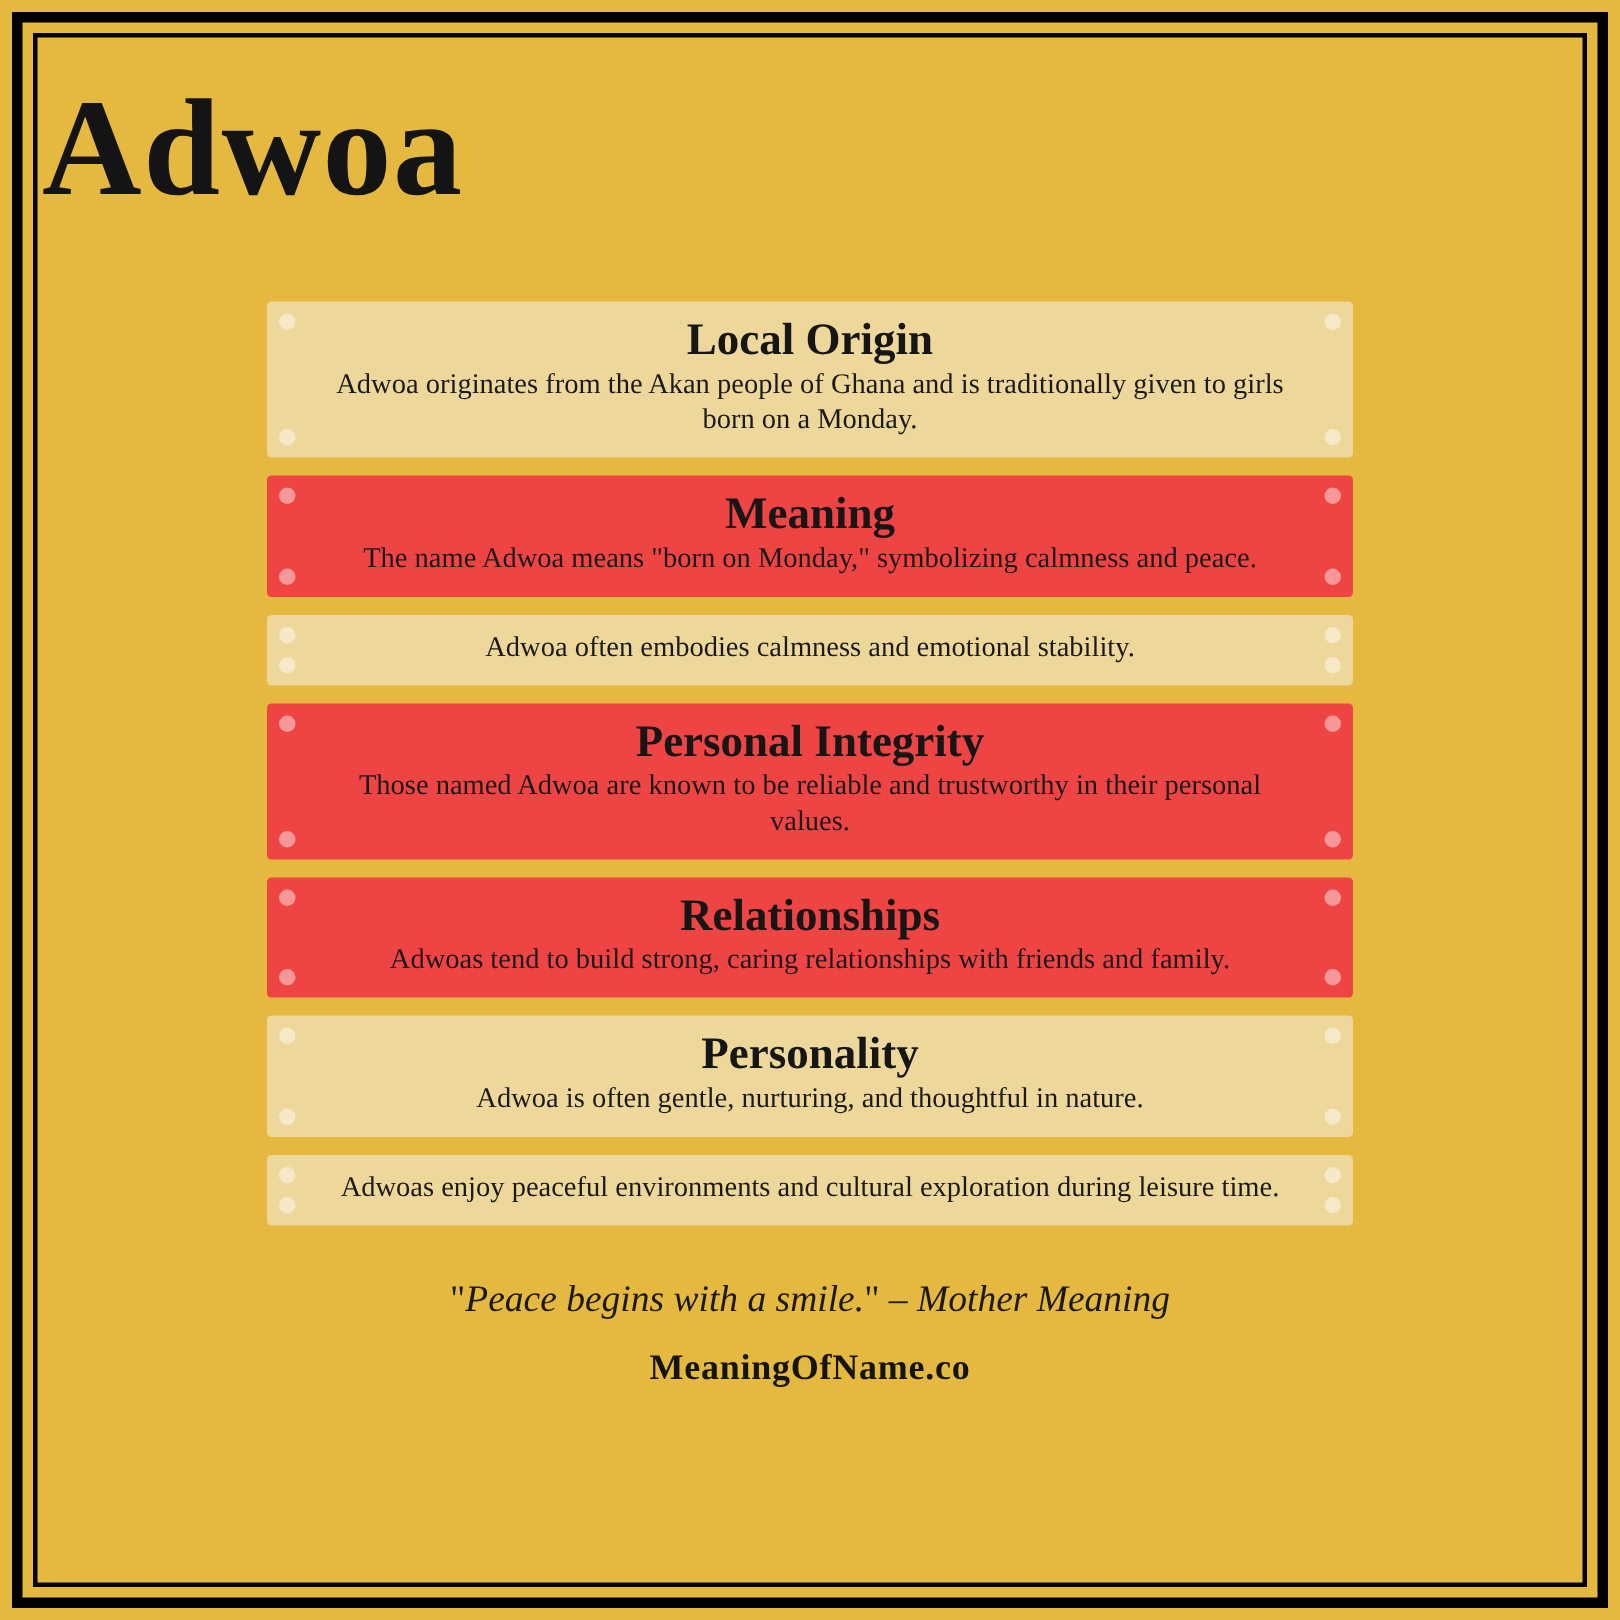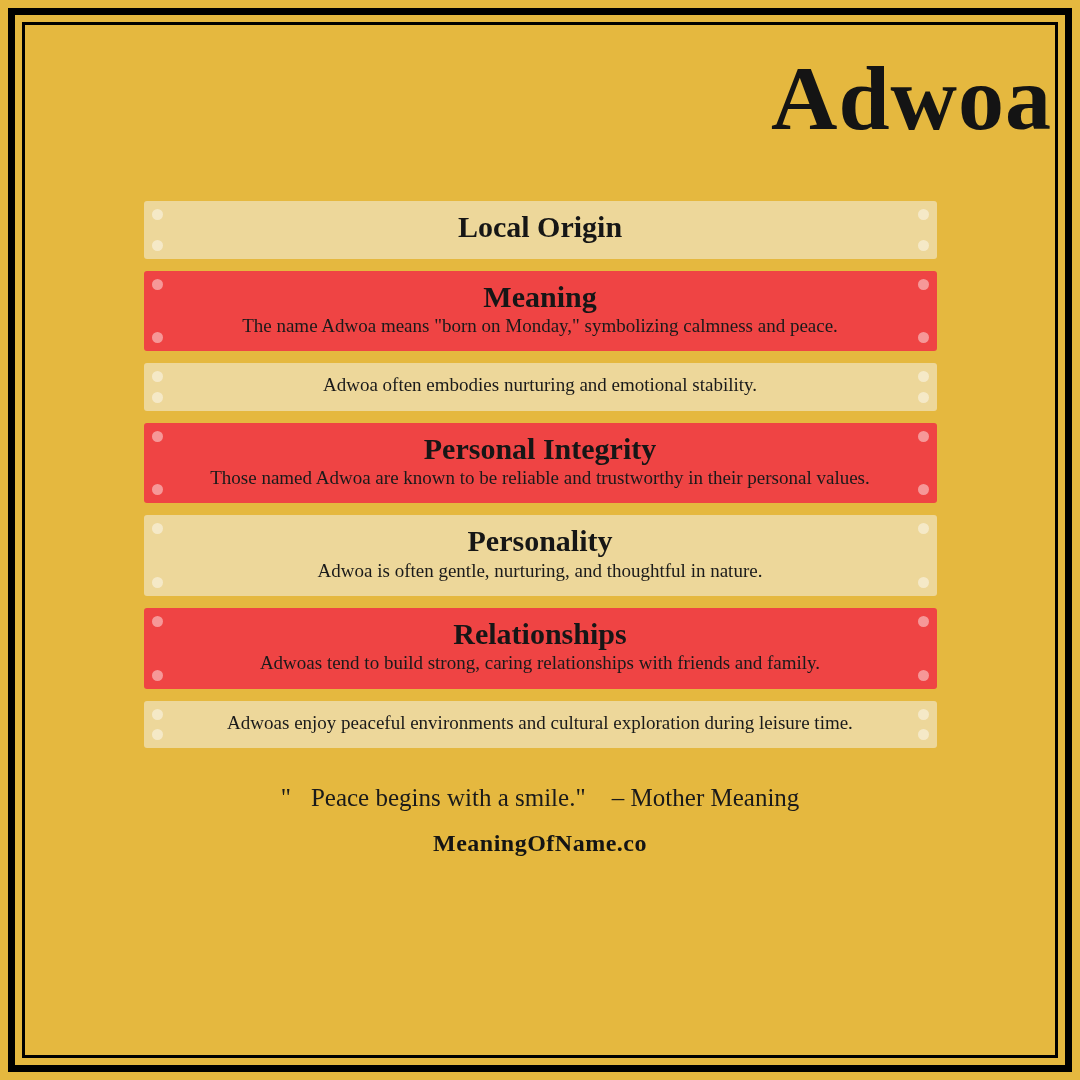--- a/index.html
+++ b/index.html
@@ -41,21 +41,21 @@
   }
   .content {
     position: absolute;
     left: 28px;
     top: 28px;
     right: 28px;
     bottom: 28px;
     box-sizing: border-box;
     display: flex;
     flex-direction: column;
-    align-items: flex-end;
+    align-items: flex-start;
     background: #e5b83f;
   }
   .title {
     font-size: 92px;
     font-weight: bold;
     color: #141414;
     letter-spacing: 1px;
     margin-top: 20px;
     margin-bottom: 0;
     line-height: 1.1;
@@ -63,21 +63,21 @@
   }
   .cards {
     margin-top: 52px;
     width: 100%;
     display: flex;
     flex-direction: column;
     align-items: center;
   }
   .card {
     position: relative;
-    width: 793px;
+    width: 724px;
     box-sizing: border-box;
     padding: 10px 30px 14px 30px;
     margin-bottom: 12px;
     text-align: center;
     border-radius: 3px;
   }
   .card.light {
     background: #edd79a;
   }
   .card.dark {
@@ -112,21 +112,21 @@
     width: 100%;
     text-align: center;
     margin-top: 24px;
   }
   .quote {
     font-size: 25px;
     color: #1a1a1a;
     margin: 0 0 18px 0;
   }
   .quote .q-italic {
-    margin-left: 20px;
+    font-style: italic;
   }
   .site {
     font-size: 24px;
     font-weight: bold;
     color: #141414;
     letter-spacing: 0.5px;
     margin: 0;
   }
 </style>
 </head>
@@ -141,64 +141,65 @@
     <h1 class="title">Adwoa</h1>
 
     <div class="cards">
 
       <div class="card light">
         <span class="dot tl"></span>
         <span class="dot tr"></span>
         <span class="dot bl"></span>
         <span class="dot br"></span>
         <h2 class="card-title">Local Origin</h2>
+        <p class="card-text">Adwoa originates from the Akan people of Ghana and is traditionally given to girls born on a Monday.</p>
       </div>
 
       <div class="card dark">
         <span class="dot tl"></span>
         <span class="dot tr"></span>
         <span class="dot bl"></span>
         <span class="dot br"></span>
         <h2 class="card-title">Meaning</h2>
         <p class="card-text">The name Adwoa means "born on Monday," symbolizing calmness and peace.</p>
       </div>
 
       <div class="card light">
         <span class="dot tl"></span>
         <span class="dot tr"></span>
         <span class="dot bl"></span>
         <span class="dot br"></span>
-        <p class="card-text">Adwoa often embodies nurturing and emotional stability.</p>
+        <p class="card-text">Adwoa often embodies calmness and emotional stability.</p>
       </div>
 
       <div class="card dark">
         <span class="dot tl"></span>
         <span class="dot tr"></span>
         <span class="dot bl"></span>
         <span class="dot br"></span>
         <h2 class="card-title">Personal Integrity</h2>
         <p class="card-text">Those named Adwoa are known to be reliable and trustworthy in their personal values.</p>
       </div>
 
+      <div class="card dark">
+        <span class="dot tl"></span>
+        <span class="dot tr"></span>
+        <span class="dot bl"></span>
+        <span class="dot br"></span>
+        <h2 class="card-title">Relationships</h2>
+        <p class="card-text">Adwoas tend to build strong, caring relationships with friends and family.</p>
+      </div>
+
       <div class="card light">
         <span class="dot tl"></span>
         <span class="dot tr"></span>
         <span class="dot bl"></span>
         <span class="dot br"></span>
         <h2 class="card-title">Personality</h2>
         <p class="card-text">Adwoa is often gentle, nurturing, and thoughtful in nature.</p>
-      </div>
-
-      <div class="card dark">
-        <span class="dot tl"></span>
-        <span class="dot tr"></span>
-        <span class="dot bl"></span>
-        <span class="dot br"></span>
-        <h2 class="card-title">Relationships</h2>
-        <p class="card-text">Adwoas tend to build strong, caring relationships with friends and family.</p>
       </div>
 
       <div class="card light">
         <span class="dot tl"></span>
         <span class="dot tr"></span>
         <span class="dot bl"></span>
         <span class="dot br"></span>
         <p class="card-text">Adwoas enjoy peaceful environments and cultural exploration during leisure time.</p>
       </div>
 

